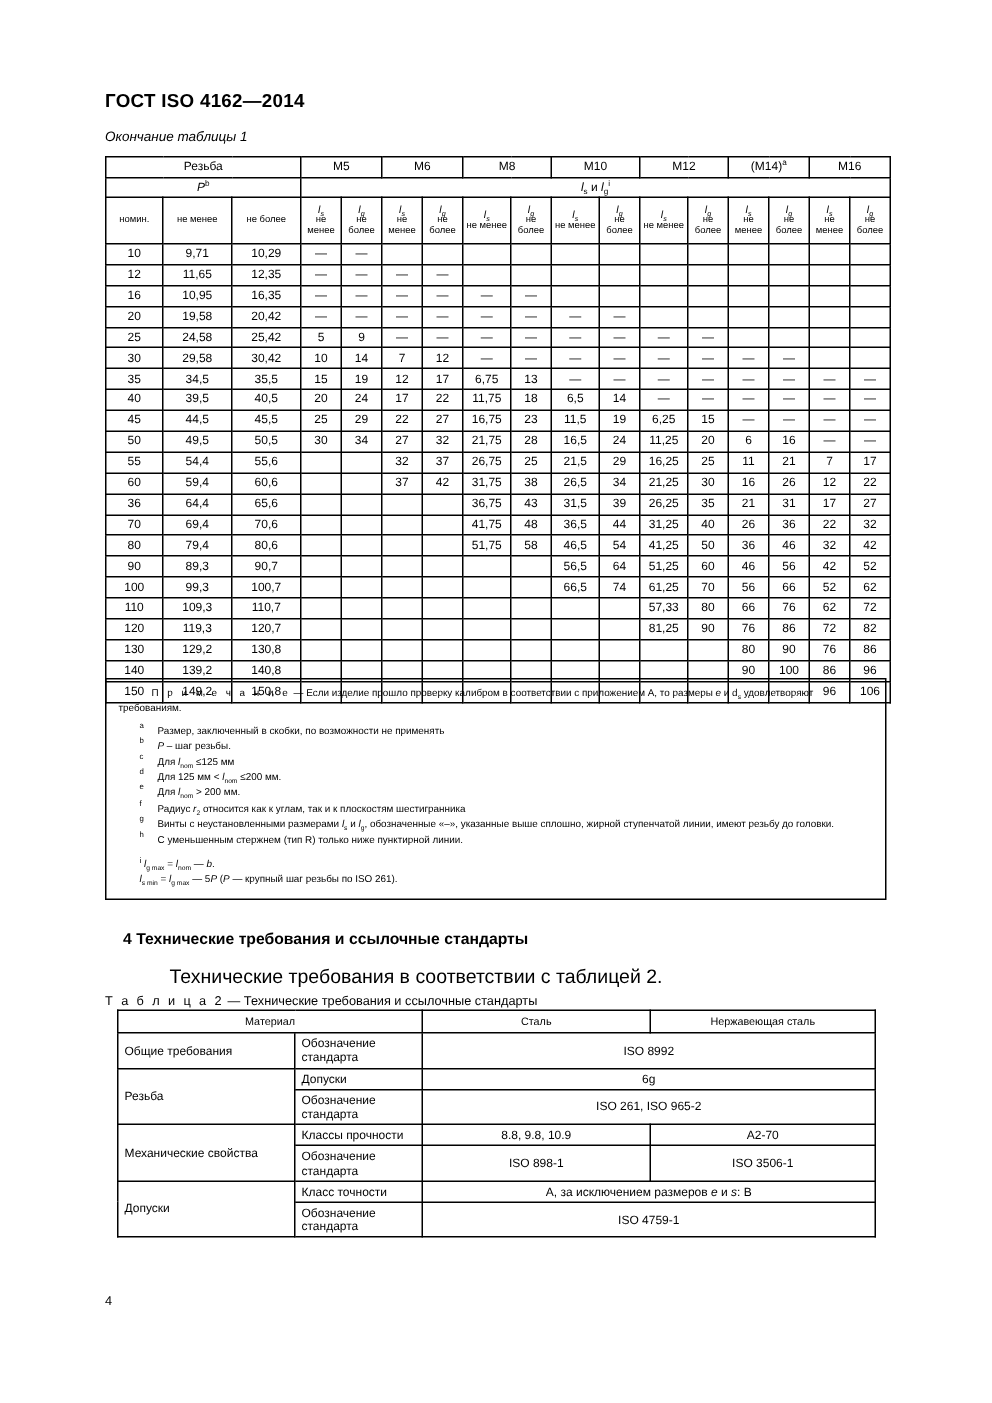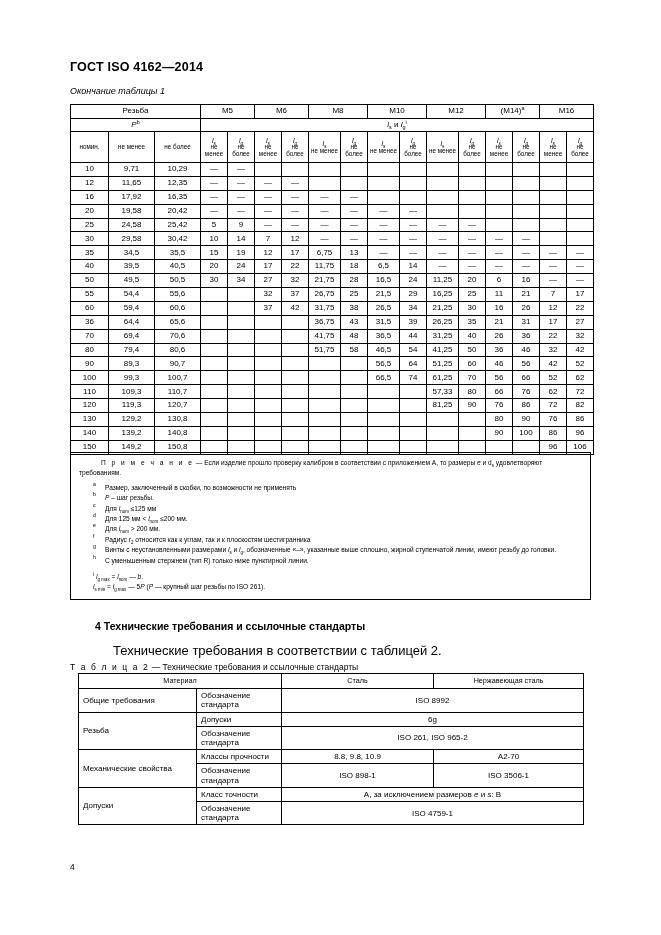--- a/index.html
+++ b/index.html
@@ -62,21 +62,21 @@
   }
   .note-main{text-indent:22px;}
   .note-main .sp{letter-spacing:2px;}
   .fn-list{margin:5px 0 0 0;padding:0;list-style:none;}
   .fn-list li{padding-left:26px;position:relative;margin-bottom:.5px;}
   .fn-list li .mk{position:absolute;left:14px;top:-2px;font-size:5.2px;}
   .fn-tail{margin-top:7px;padding-left:14px;font-size:6.6px;line-height:1.45;}
 
   
   .sec-head{
-    position:absolute;left:95px;top:620px;
+    position:absolute;left:82px;top:620px;
     font-size:10.5px;font-weight:bold;
   }
   .sec-para{
     position:absolute;left:113px;top:643px;
     font-size:13px;
   }
   .table-caption-2{
     position:absolute;left:70px;top:662px;
     font-size:8.5px;
   }
@@ -218,21 +218,21 @@
           <td></td>
           <td></td>
           <td></td>
           <td></td>
           <td></td>
           <td></td>
           <td></td>
         </tr>
         <tr>
           <td>16</td>
-          <td>17,92</td>
+          <td>10,95</td>
           <td>16,35</td>
           <td>—</td>
           <td>—</td>
           <td>—</td>
           <td>—</td>
           <td>—</td>
           <td>—</td>
           <td></td>
           <td></td>
           <td></td>
@@ -325,20 +325,39 @@
           <td>20</td>
           <td>24</td>
           <td class="bt">17</td>
           <td class="bt">22</td>
           <td class="bl">11,75</td>
           <td>18</td>
           <td>6,5</td>
           <td>14</td>
           <td>—</td>
           <td>—</td>
+          <td>—</td>
+          <td>—</td>
+          <td>—</td>
+          <td>—</td>
+        </tr>
+        <tr>
+          <td>45</td>
+          <td>44,5</td>
+          <td>45,5</td>
+          <td>25</td>
+          <td>29</td>
+          <td>22</td>
+          <td>27</td>
+          <td class="bt">16,75</td>
+          <td class="bt">23</td>
+          <td class="bl">11,5</td>
+          <td>19</td>
+          <td>6,25</td>
+          <td>15</td>
           <td>—</td>
           <td>—</td>
           <td>—</td>
           <td>—</td>
         </tr>
         <tr>
           <td>50</td>
           <td>49,5</td>
           <td>50,5</td>
           <td>30</td>

